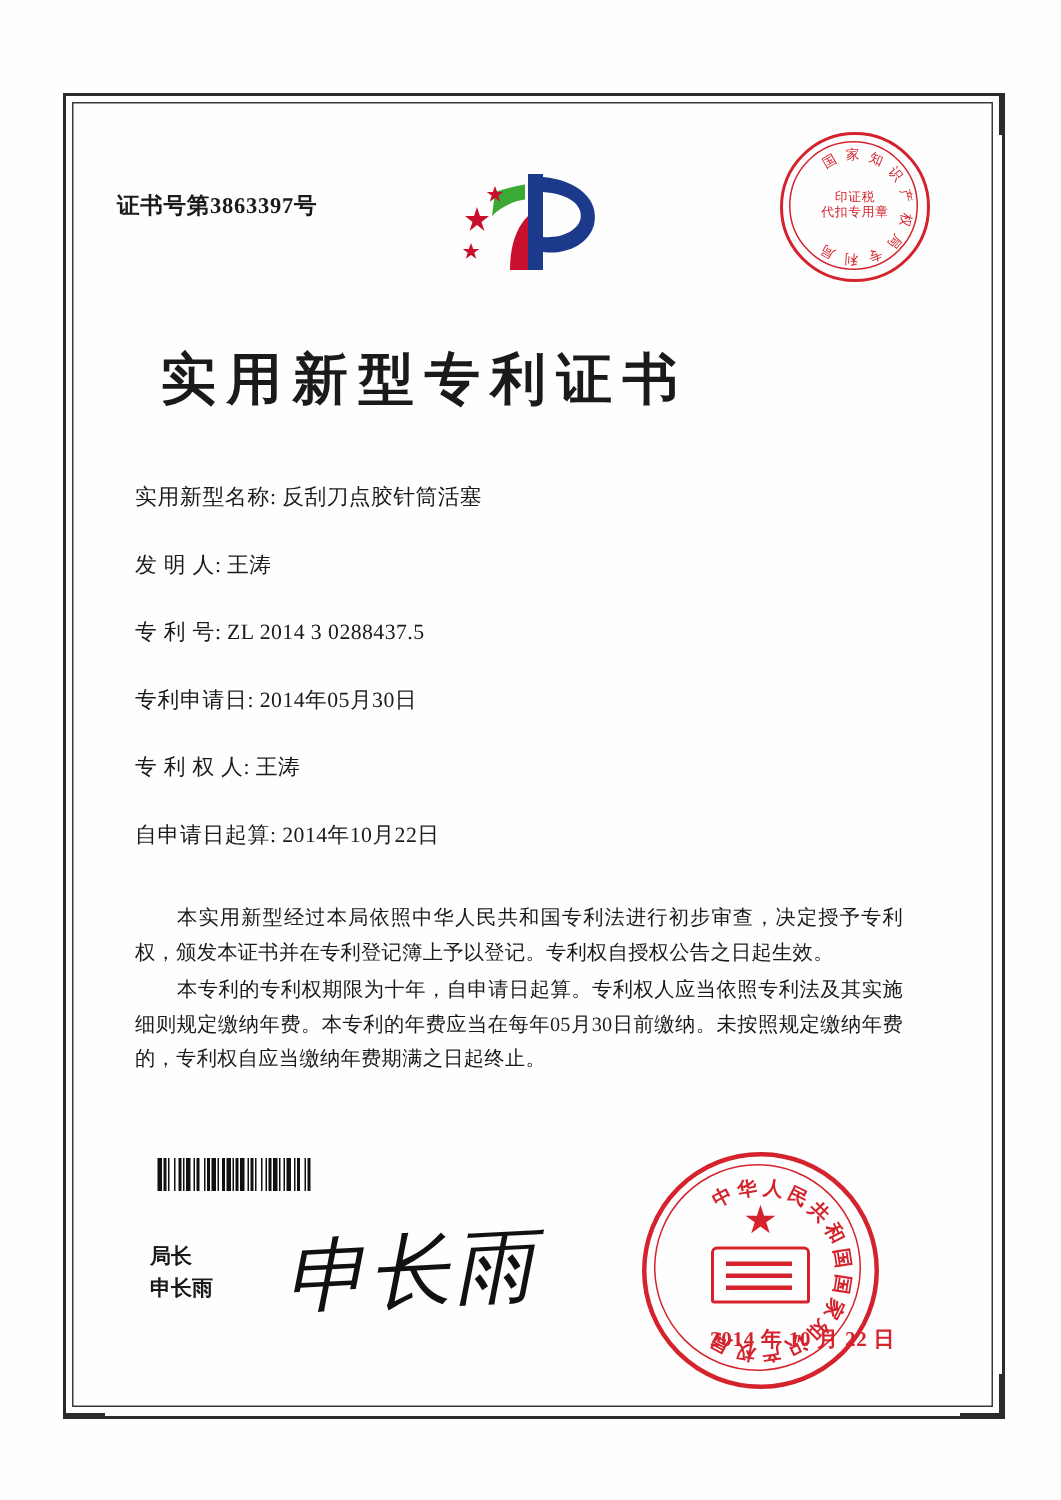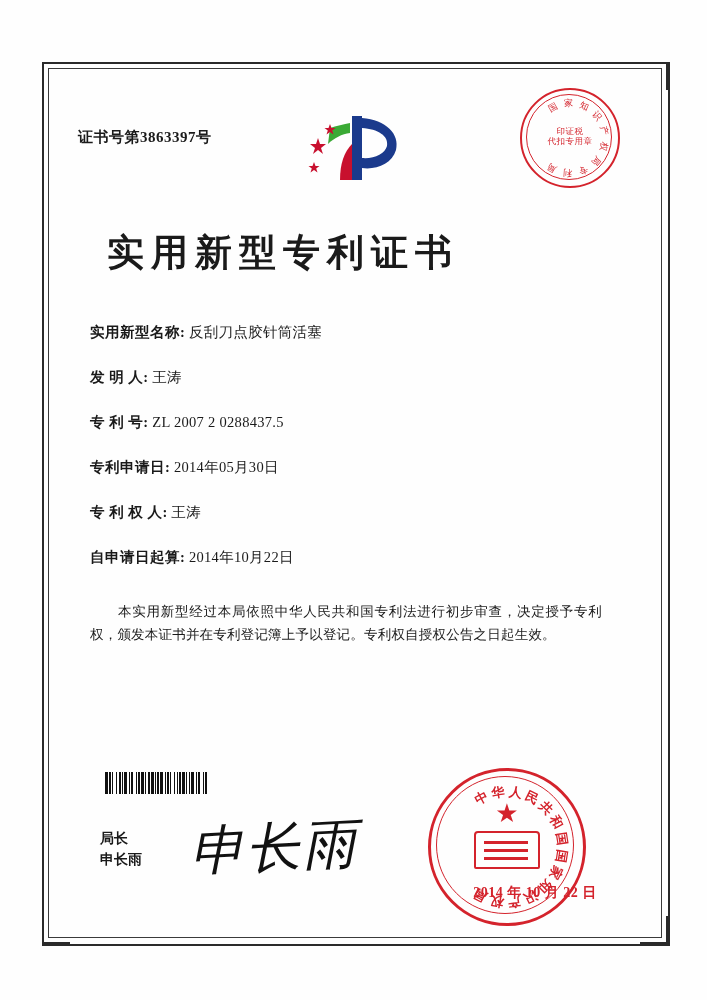--- a/index.html
+++ b/index.html
@@ -126,21 +126,21 @@
     top: 322px;
     width: 520px;
   }
   .field-row {
     margin-bottom: 25px;
     font-size: 14.5px;
     line-height: 20px;
     white-space: nowrap;
   }
   .field-label {
-    font-weight: bold;
+    font-weight: normal;
     letter-spacing: 0.5px;
   }
   .field-value {
     letter-spacing: 0.3px;
   }
 
   .body-text {
     position: absolute;
     left: 90px;
     top: 600px;
@@ -317,38 +317,39 @@
     <div class="field-row">
       <span class="field-label">实用新型名称:</span>
       <span class="field-value">反刮刀点胶针筒活塞</span>
     </div>
     <div class="field-row">
       <span class="field-label">发 明 人:</span>
       <span class="field-value">王涛</span>
     </div>
     <div class="field-row">
       <span class="field-label">专 利 号:</span>
-      <span class="field-value">ZL 2007 2 0288437.5</span>
+      <span class="field-value">ZL 2014 3 0288437.5</span>
     </div>
     <div class="field-row">
       <span class="field-label">专利申请日:</span>
       <span class="field-value">2014年05月30日</span>
     </div>
     <div class="field-row">
       <span class="field-label">专 利 权 人:</span>
       <span class="field-value">王涛</span>
     </div>
     <div class="field-row">
       <span class="field-label">自申请日起算:</span>
       <span class="field-value">2014年10月22日</span>
     </div>
   </div>
 
   <div class="body-text">
     <p>本实用新型经过本局依照中华人民共和国专利法进行初步审查，决定授予专利权，颁发本证书并在专利登记簿上予以登记。专利权自授权公告之日起生效。</p>
+    <p>本专利的专利权期限为十年，自申请日起算。专利权人应当依照专利法及其实施细则规定缴纳年费。本专利的年费应当在每年05月30日前缴纳。未按照规定缴纳年费的，专利权自应当缴纳年费期满之日起终止。</p>
   </div>
 
   <div class="barcode" id="barcode"><i style="width:3px"></i><i style="width:1px;background:transparent"></i><i style="width:2px"></i><i style="width:1px;background:transparent"></i><i style="width:1px"></i><i style="width:3px;background:transparent"></i><i style="width:1px"></i><i style="width:2px;background:transparent"></i><i style="width:2px"></i><i style="width:1px;background:transparent"></i><i style="width:1px"></i><i style="width:1px;background:transparent"></i><i style="width:3px"></i><i style="width:2px;background:transparent"></i><i style="width:1px"></i><i style="width:1px;background:transparent"></i><i style="width:2px"></i><i style="width:3px;background:transparent"></i><i style="width:1px"></i><i style="width:1px;background:transparent"></i><i style="width:2px"></i><i style="width:1px;background:transparent"></i><i style="width:3px"></i><i style="width:1px;background:transparent"></i><i style="width:1px"></i><i style="width:2px;background:transparent"></i><i style="width:2px"></i><i style="width:1px;background:transparent"></i><i style="width:3px"></i><i style="width:1px;background:transparent"></i><i style="width:1px"></i><i style="width:1px;background:transparent"></i><i style="width:2px"></i><i style="width:1px;background:transparent"></i><i style="width:3px"></i><i style="width:2px;background:transparent"></i><i style="width:1px"></i><i style="width:1px;background:transparent"></i><i style="width:2px"></i><i style="width:1px;background:transparent"></i><i style="width:1px"></i><i style="width:3px;background:transparent"></i><i style="width:1px"></i><i style="width:2px;background:transparent"></i><i style="width:1px"></i><i style="width:1px;background:transparent"></i><i style="width:2px"></i><i style="width:1px;background:transparent"></i><i style="width:3px"></i><i style="width:1px;background:transparent"></i><i style="width:1px"></i><i style="width:2px;background:transparent"></i><i style="width:1px"></i><i style="width:1px;background:transparent"></i><i style="width:3px"></i><i style="width:2px;background:transparent"></i><i style="width:1px"></i><i style="width:1px;background:transparent"></i><i style="width:2px"></i><i style="width:3px;background:transparent"></i><i style="width:1px"></i><i style="width:1px;background:transparent"></i><i style="width:2px"></i><i style="width:1px;background:transparent"></i></div>
 
   <div class="sig-block">
     <div>局长</div>
     <div>申长雨</div>
   </div>
   <div class="signature">申长雨</div>
 

